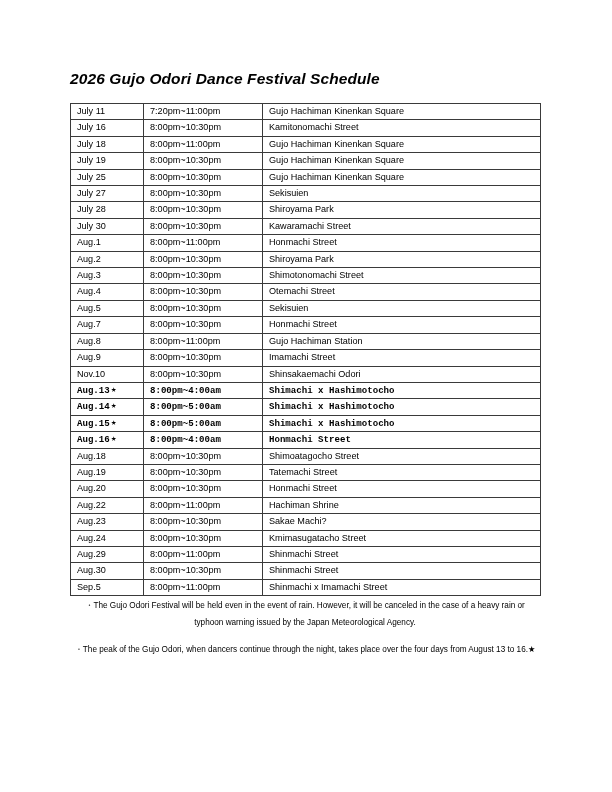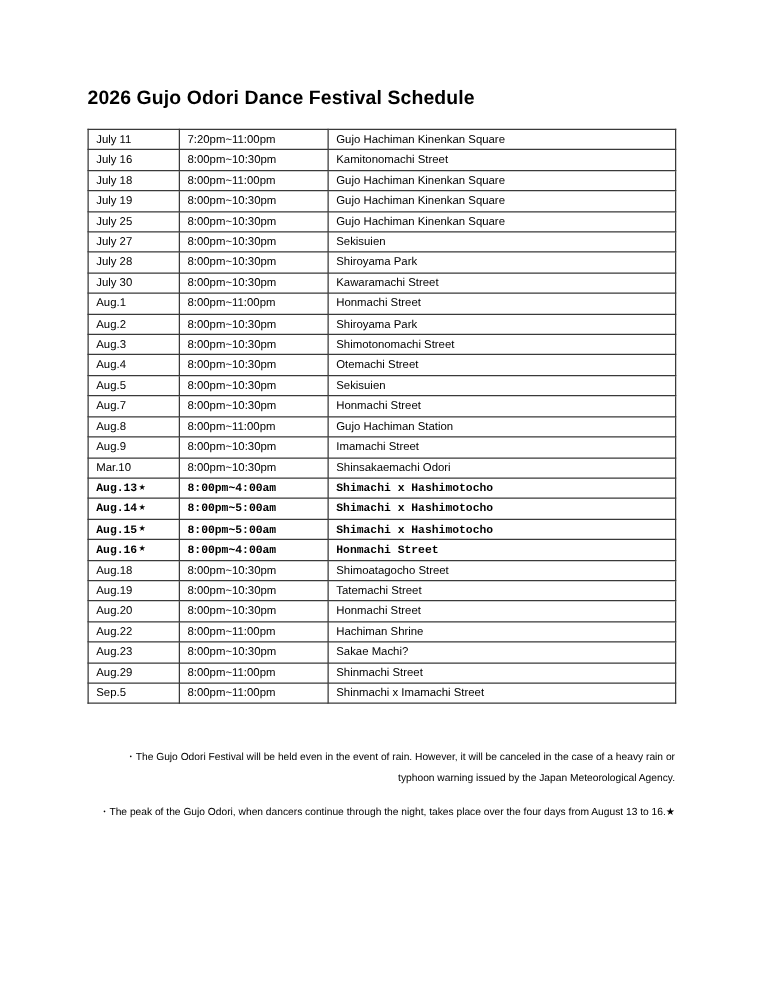--- a/index.html
+++ b/index.html
@@ -23,20 +23,21 @@
     height: 792px;
   }
   .doc-title {
     position: absolute;
     left: 70px;
     top: 70px;
     font-size: 15.5px;
     font-weight: 600;
     letter-spacing: 0.1px;
     white-space: nowrap;
+    font-style: italic;
   }
   .schedule-table {
     position: absolute;
     left: 70px;
     top: 103px;
     width: 470px;
     border-collapse: collapse;
     table-layout: fixed;
   }
   .schedule-table td {
@@ -69,21 +70,21 @@
   .notes {
     position: absolute;
     left: 70px;
     top: 597px;
     width: 470px;
   }
   .note {
     font-size: 8.2px;
     line-height: 17px;
     margin-bottom: 10px;
-    text-align: right;
+    text-align: center;
   }
   .note .bullet {
     letter-spacing: 0;
   }
 </style>
 </head>
 <body>
 
 <div class="page">
 
@@ -170,21 +171,21 @@
           <td class="date-cell"><span>Aug.8</span></td>
           <td>8:00pm~11:00pm</td>
           <td>Gujo Hachiman Station</td>
         </tr>
         <tr>
           <td class="date-cell"><span>Aug.9</span></td>
           <td>8:00pm~10:30pm</td>
           <td>Imamachi Street</td>
         </tr>
         <tr>
-          <td class="date-cell"><span>Mar.10</span></td>
+          <td class="date-cell"><span>Nov.10</span></td>
           <td>8:00pm~10:30pm</td>
           <td>Shinsakaemachi Odori</td>
         </tr>
         <tr class="star-row">
           <td class="date-cell"><span>Aug.13</span><span class="date-star">★</span></td>
           <td>8:00pm~4:00am</td>
           <td>Shimachi x Hashimotocho</td>
         </tr>
         <tr class="star-row">
           <td class="date-cell"><span>Aug.14</span><span class="date-star">★</span></td>
@@ -220,22 +221,32 @@
           <td class="date-cell"><span>Aug.22</span></td>
           <td>8:00pm~11:00pm</td>
           <td>Hachiman Shrine</td>
         </tr>
         <tr>
           <td class="date-cell"><span>Aug.23</span></td>
           <td>8:00pm~10:30pm</td>
           <td>Sakae Machi?</td>
         </tr>
         <tr>
+          <td class="date-cell"><span>Aug.24</span></td>
+          <td>8:00pm~10:30pm</td>
+          <td>Kmimasugatacho Street</td>
+        </tr>
+        <tr>
           <td class="date-cell"><span>Aug.29</span></td>
           <td>8:00pm~11:00pm</td>
+          <td>Shinmachi Street</td>
+        </tr>
+        <tr>
+          <td class="date-cell"><span>Aug.30</span></td>
+          <td>8:00pm~10:30pm</td>
           <td>Shinmachi Street</td>
         </tr>
         <tr>
           <td class="date-cell"><span>Sep.5</span></td>
           <td>8:00pm~11:00pm</td>
           <td>Shinmachi x Imamachi Street</td>
         </tr>
       </tbody>
   </table>
 

